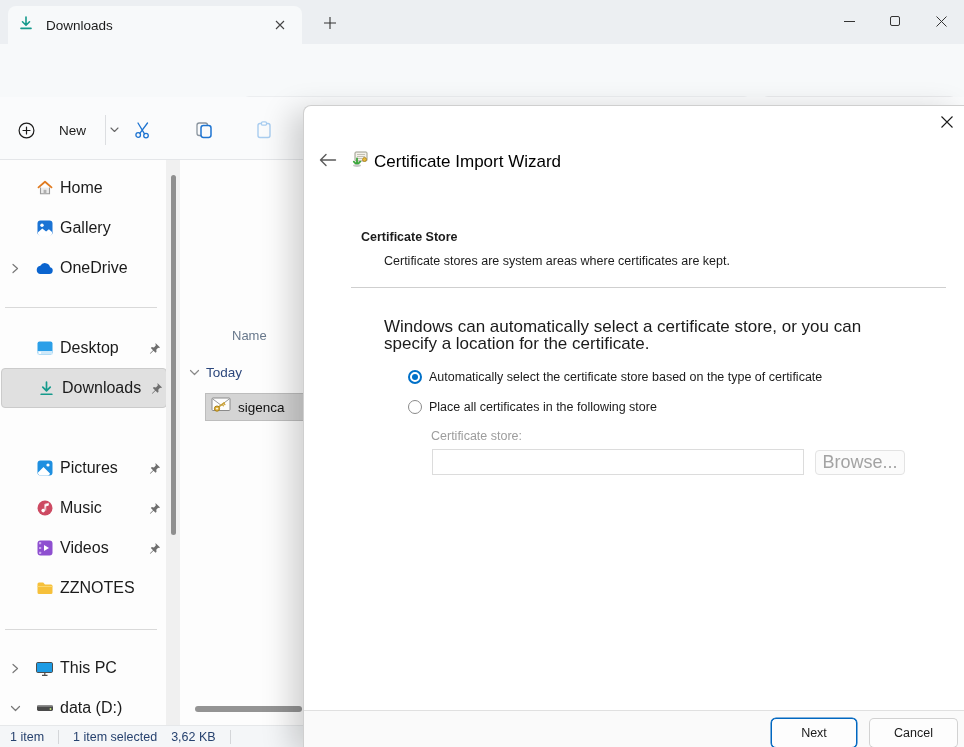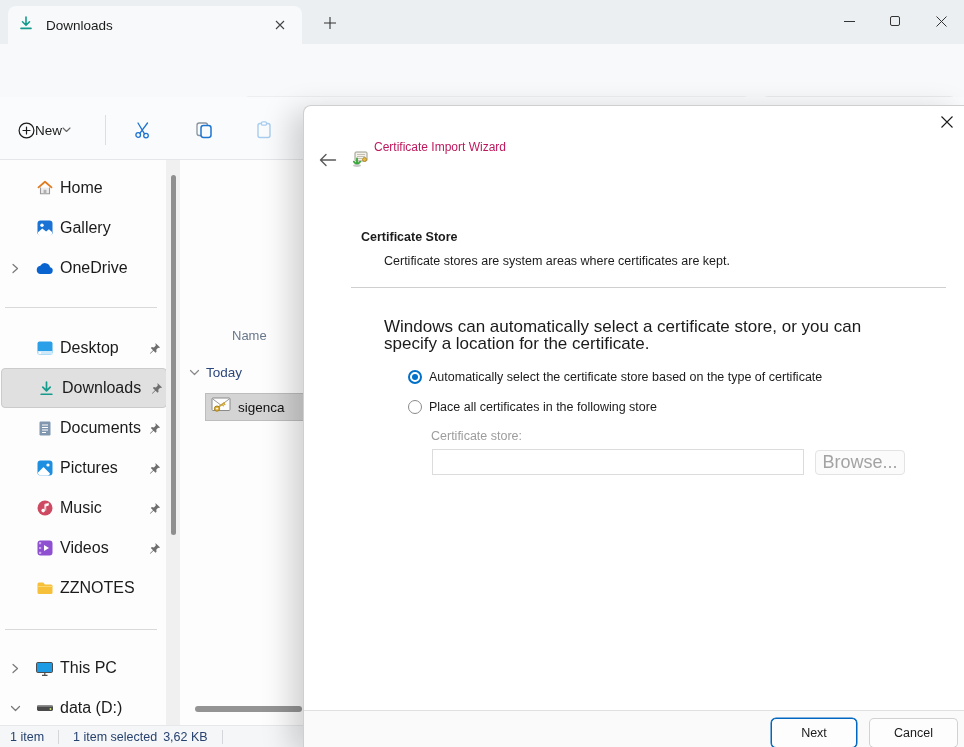--- a/index.html
+++ b/index.html
@@ -24,21 +24,21 @@
   .breadcrumb{position:absolute;left:243px;top:52px;width:507px;height:38px;background:#fdfdfd;
               border:1px solid #eceef0;border-bottom-color:#e3e5e7;border-radius:6px;display:flex;align-items:center;padding:0 12px;}
   .crumb-text{margin-left:14px;font-size:13.5px;color:#1b1b1b;}
   .searchbox{position:absolute;left:762px;top:52px;width:194px;height:38px;background:#f3f4f6;
              border:1px solid #e9eaec;border-bottom-color:#dfe1e3;border-radius:6px;display:flex;align-items:center;padding:0 10px;}
   .searchbox input{flex:1;min-width:0;border:none;outline:none;background:transparent;font-size:13px;color:#1b1b1b;}
   .searchbox input::placeholder{color:#8b8f94;}
 
   
   .commandbar{position:absolute;left:0;top:97px;width:964px;height:63px;background:#fafbfc;border-bottom:1px solid #e4e6e9;}
-  .newbtn{position:absolute;left:8px;top:112px;height:36px;display:flex;align-items:center;gap:0;padding:0 10px;border-radius:4px;}
+  .newbtn{position:absolute;left:8px;top:112px;height:36px;display:flex;align-items:center;gap:24px;padding:0 10px;border-radius:4px;}
   .newbtn span{font-size:13.5px;color:#1b1b1b;}
   .cmd-divider{position:absolute;left:105px;top:115px;width:1px;height:30px;background:#dcdee1;}
   .cmdicon{position:absolute;top:113px;width:40px;height:34px;display:flex;align-items:center;justify-content:center;border-radius:4px;}
 
   
   .content{position:absolute;left:0;top:160px;width:964px;height:565px;background:#fdfdfd;overflow:hidden;}
   .srow{position:absolute;left:0;width:166px;height:40px;display:flex;align-items:center;}
   .srow .chev{position:absolute;left:8px;width:14px;height:14px;display:flex;align-items:center;justify-content:center;}
   .srow .sic{position:absolute;left:35px;width:19px;height:19px;display:flex;align-items:center;justify-content:center;}
   .srow .slabel{position:absolute;left:60px;font-size:16px;color:#1b1b1b;white-space:nowrap;}
@@ -54,30 +54,30 @@
   .filerow{position:absolute;left:205px;top:233px;width:120px;height:28px;background:#d4d4d4;border:1px solid #bdbdbd;
            display:flex;align-items:center;padding:0 4px;gap:6px;}
   .filerow .flabel{font-size:13.5px;color:#111;}
   .hscroll{position:absolute;left:195px;top:546px;width:107px;height:6px;background:#949494;border-radius:3px;}
 
   
   .statusbar{position:absolute;left:0;top:725px;width:964px;height:22px;background:#f4f6f8;border-top:1px solid #e6e8ea;
              display:flex;align-items:center;font-size:12.5px;color:#27426f;}
   .statusbar .s1{margin-left:10px;}
   .statusbar .sdiv{width:1px;height:14px;background:#d4d6d9;margin:0 14px;}
-  .statusbar .s3{margin-left:6px;}
+  .statusbar .s3{margin-left:14px;}
 
   
   .dialog{position:absolute;left:303px;top:105px;width:661px;height:642px;background:#ffffff;
           border:1px solid #cfcfcf;border-right:none;border-bottom:none;border-top-left-radius:8px;
           box-shadow:-12px 6px 30px rgba(0,0,0,.18);}
   .dlg-close{position:absolute;left:628px;top:2px;width:30px;height:28px;display:flex;align-items:center;justify-content:center;}
   .dlg-back{position:absolute;left:11px;top:42px;width:26px;height:24px;display:flex;align-items:center;justify-content:center;}
   .dlg-appicon{position:absolute;left:47px;top:44px;width:18px;height:18px;}
-  .dlg-title{position:absolute;left:70px;top:34px;font-size:12px;color:#be185d;}
+  .dlg-title{position:absolute;left:70px;top:46px;font-size:17px;color:#000000;}
   .dlg-heading{position:absolute;left:57px;top:124px;font-size:12.5px;font-weight:bold;color:#1b1b1b;}
   .dlg-sub{position:absolute;left:80px;top:148px;font-size:12.5px;color:#1b1b1b;}
   .dlg-div1{position:absolute;left:47px;top:181px;width:595px;height:1px;background:#a8a8a8;opacity:.55;}
   .dlg-intro{position:absolute;left:80px;top:212px;width:530px;font-size:17px;line-height:17px;color:#1b1b1b;}
   .radio-row{position:absolute;left:104px;display:flex;align-items:center;gap:7px;}
   .radio{width:14px;height:14px;border-radius:50%;background:#fff;position:relative;flex:0 0 auto;}
   .radio.on{border:2px solid #0070c8;}
   .radio.on::after{content:"";position:absolute;left:2px;top:2px;width:6px;height:6px;border-radius:50%;background:#0070c8;}
   .radio.off{border:1px solid #8a8a8a;}
   .radio-label{font-size:12.5px;color:#1b1b1b;white-space:nowrap;}
@@ -276,34 +276,20 @@
           </svg>
       </span>
       <span class="slabel">Downloads</span>
       <span class="pin">
         <svg width="13" height="13" viewBox="0 0 14 14">
             <path d="M8 1l5 5-1.4.4-.7-.1-2 2 .3 2.3-1 1-2.3-2.3-2.7 2.7-.8.7-.4-.4.7-.8L5.4 8.8 3.1 6.5l1-1 2.3.3 2-2-.1-.7L8 1z" fill="#6e6e6e"></path>
           </svg>
       </span>
     </div>
 
-    <div class="srow" style="top:248px">
-      <span class="sic">
-        <svg width="16" height="17" viewBox="0 0 16 17">
-            <rect x="2.5" y="1.5" width="11" height="14" rx="1.2" fill="#8097af"></rect>
-            <path d="M5 5h6M5 7.5h6M5 10h6M5 12.5h4" stroke="#fff" stroke-width="1.1"></path>
-          </svg>
-      </span>
-      <span class="slabel">Documents</span>
-      <span class="pin">
-        <svg width="13" height="13" viewBox="0 0 14 14">
-            <path d="M8 1l5 5-1.4.4-.7-.1-2 2 .3 2.3-1 1-2.3-2.3-2.7 2.7-.8.7-.4-.4.7-.8L5.4 8.8 3.1 6.5l1-1 2.3.3 2-2-.1-.7L8 1z" fill="#6e6e6e"></path>
-          </svg>
-      </span>
-    </div>
 
     <div class="srow" style="top:288px">
       <span class="sic">
         <svg width="18" height="18" viewBox="0 0 18 18">
             <rect x="1.5" y="1.5" width="15" height="15" rx="3" fill="#1e8fe0"></rect>
             <circle cx="12" cy="6" r="1.6" fill="#fff"></circle>
             <path d="M2 13.5L7.5 8l6.5 6.5v.1a2.4 2.4 0 0 1-2.4 1.9H4.4A2.4 2.4 0 0 1 2 14.6z" fill="#fff"></path>
           </svg>
       </span>
       <span class="slabel">Pictures</span>

